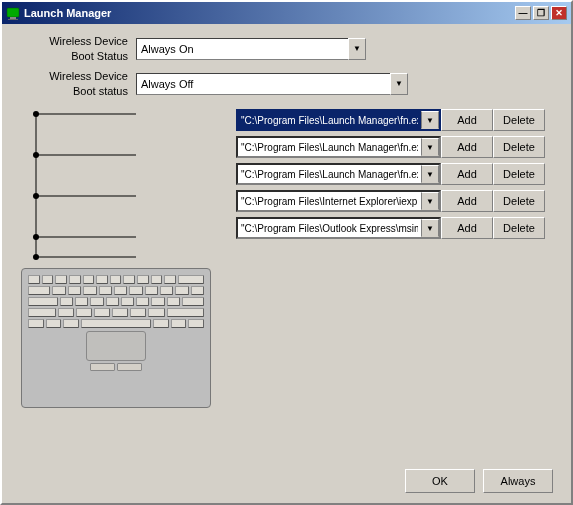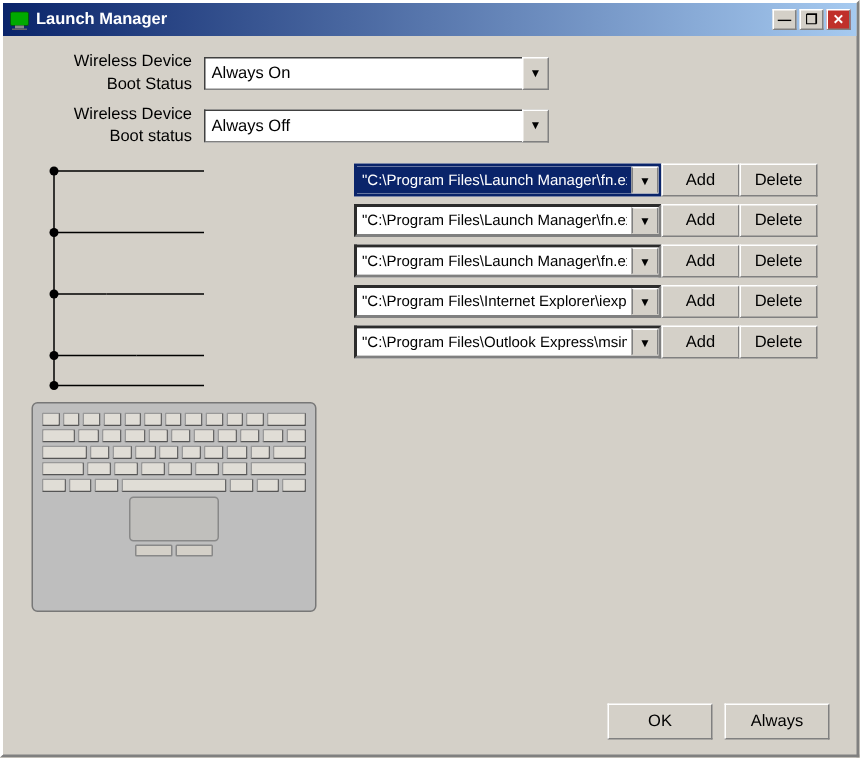--- a/index.html
+++ b/index.html
@@ -266,21 +266,21 @@
         <div class="dropdown-arrow">▼</div>
       </div>
     </div>
 
     <div class="field-row">
       <div class="field-label">
         <span>Wireless Device</span><br>
         <span>Boot status</span>
       </div>
       <div class="dropdown-wrapper">
-        <select style="width:230px;">
+        <select style="width:272px;">
           <option>Always On</option>
           <option selected="">Always Off</option>
         </select>
         <div class="dropdown-arrow">▼</div>
       </div>
     </div>
 
     <div style="height:6px;"></div>
 
     <div style="display:flex; flex-direction:row; gap:0;">

